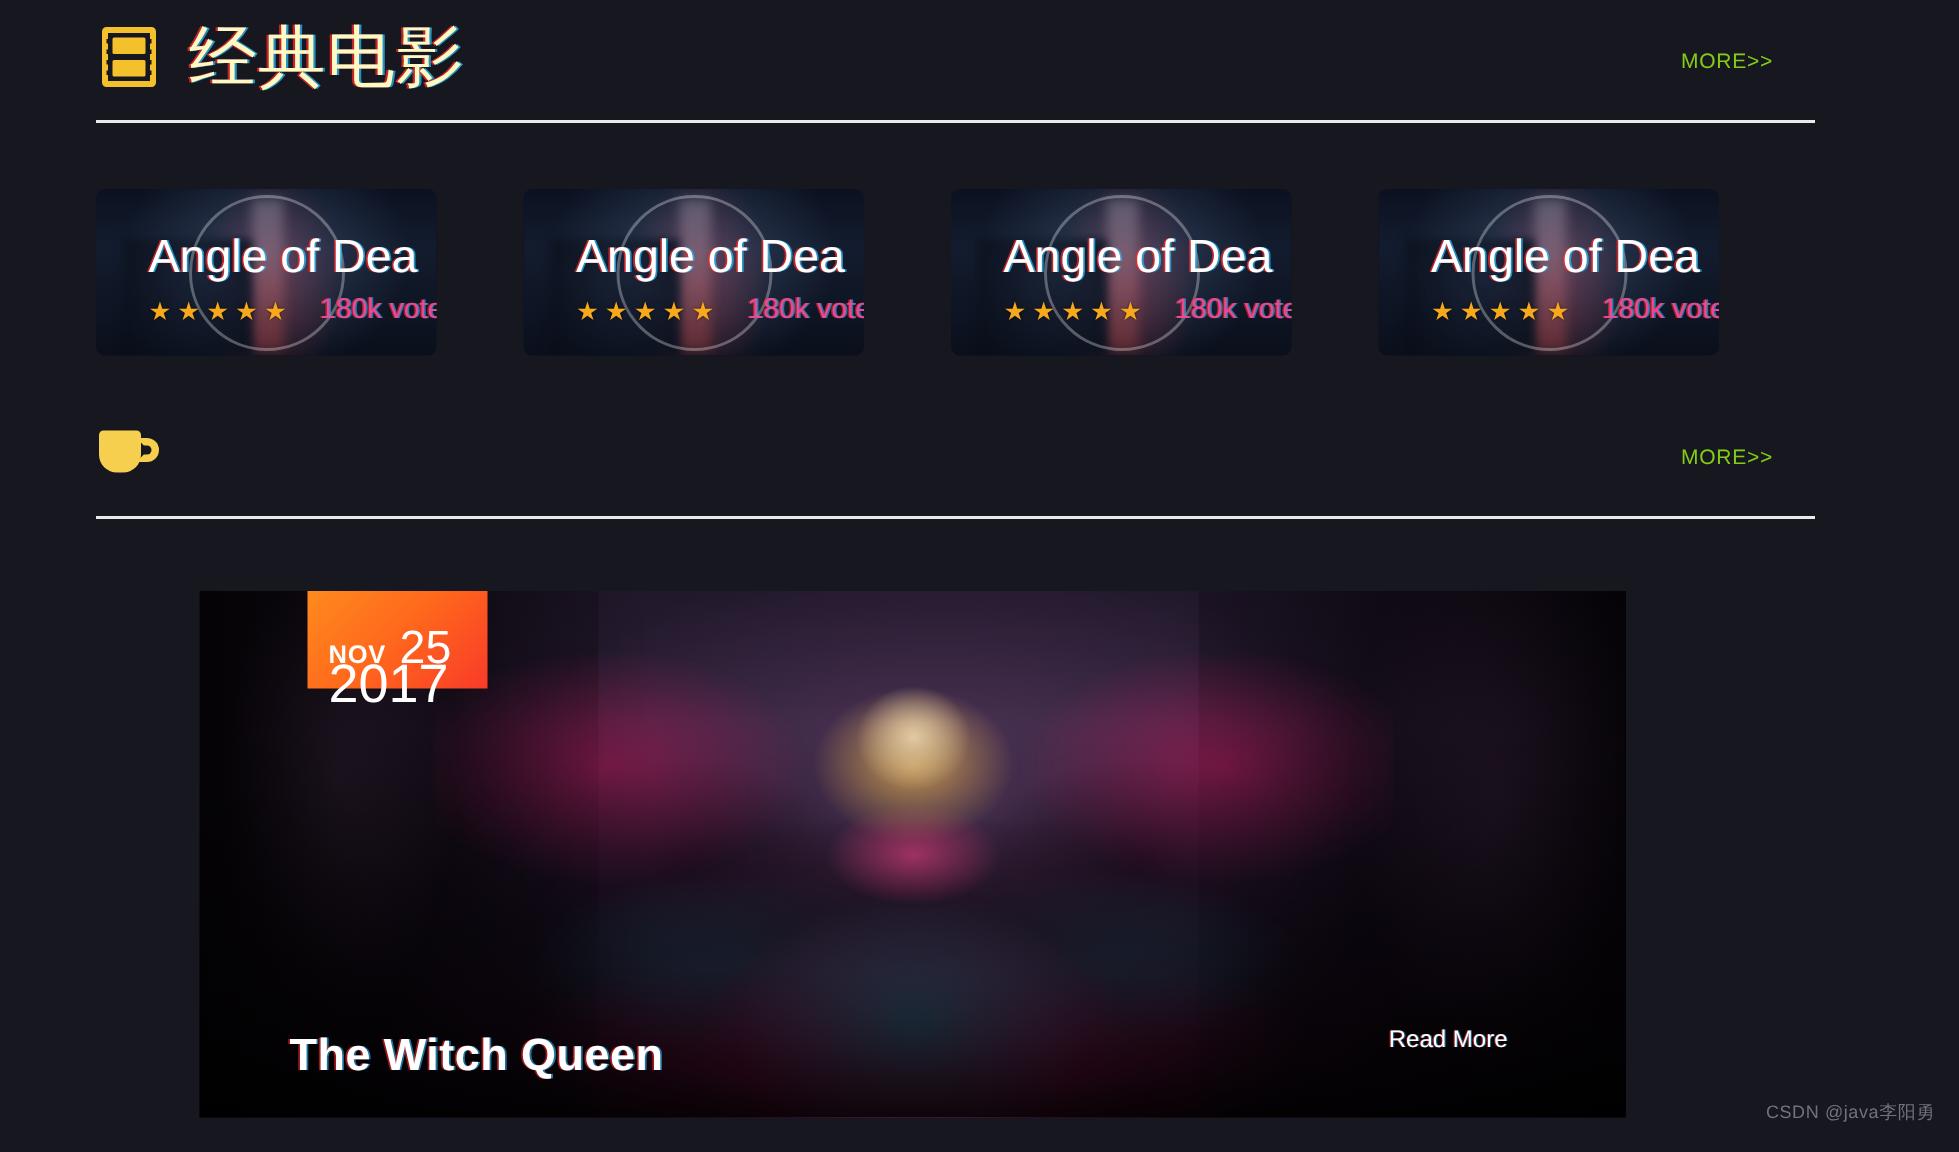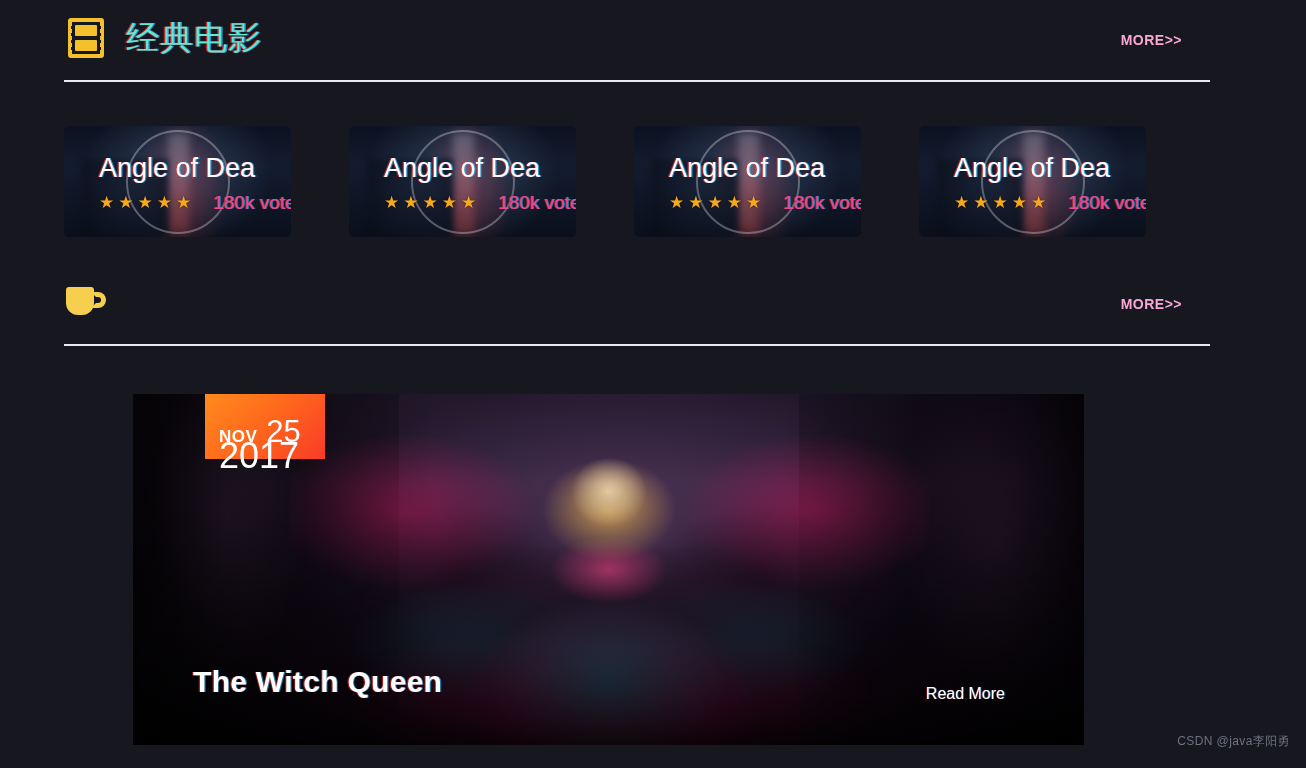--- a/index.html
+++ b/index.html
@@ -10,28 +10,28 @@
     overflow:hidden;
   }
   .page { position:relative; width:1306px; height:768px; background:#16171f; }
 
   
   .section { position:absolute; left:0; width:1306px; }
   .sec-head { position:relative; width:1146px; margin-left:64px; }
   .sec-title-row { display:flex; align-items:center; height:56px; }
   .sec-icon { width:44px; height:44px; margin-right:18px; display:flex; align-items:center; justify-content:center; }
   .sec-title {
-    font-size:33px; color:#5eead4; font-weight:400; letter-spacing:1px;
+    font-size:45px; color:#fef9c3; font-weight:400; letter-spacing:1px;
     text-shadow:-1.5px 0 rgba(255,40,40,.75), 1.5px 0 rgba(40,190,255,.75);
     font-family:"Liberation Sans","DejaVu Sans",sans-serif;
   }
   .sec-rule { height:2px; background:#e9eaf0; margin-top:14px; }
   .more-link {
     position:absolute; right:28px; top:22px;
-    color:#f9a8d4; font-size:14px; font-weight:700; letter-spacing:.5px;
+    color:#84cc16; font-size:14px; font-weight:400; letter-spacing:.5px;
     text-decoration:none; cursor:pointer;
     font-family:"Liberation Sans", sans-serif;
   }
 
   
   .film-ico { width:36px; height:40px; border:4px solid #f4c02c; border-radius:3px; background:#16171f; position:relative; }
   .film-ico::before, .film-ico::after {
     content:""; position:absolute; left:3px; right:3px; height:11px; background:#f4c02c; border-radius:1px;
   }
   .film-ico::before { top:3px; }
@@ -74,21 +74,21 @@
     content:""; position:absolute; left:8%; top:30%; width:38%; height:70%;
     background:radial-gradient(ellipse at 60% 30%, rgba(25,35,55,.9), rgba(8,12,22,.95));
     filter:blur(3px);
   }
   .card .ring {
     position:absolute; left:50%; top:50%; width:104px; height:104px;
     margin:-52px 0 0 -52px; border:2px solid rgba(255,255,255,.30); border-radius:50%;
   }
   .card .ctext { position:absolute; left:35px; top:28px; width:340px; }
   .card .ctitle {
-    font-size:27px; color:#ffffff; font-weight:400; white-space:nowrap; line-height:1.1;
+    font-size:31px; color:#ffffff; font-weight:400; white-space:nowrap; line-height:1.1;
     text-shadow:-1.2px 0 rgba(255,40,40,.7), 1.2px 0 rgba(40,190,255,.7);
   }
   .card .meta { display:flex; align-items:center; margin-top:8px; white-space:nowrap; }
   .card .stars { color:#f7a81b; font-size:17px; letter-spacing:4px; text-shadow:0 0 2px rgba(0,0,0,.6); }
   .card .votes { color:#ec4899; font-size:19px; margin-left:18px;
     text-shadow:-1px 0 rgba(255,40,40,.6), 1px 0 rgba(40,190,255,.6); }
 
   
   .feature {
     position:absolute; left:133px; top:394px; width:951px; height:351px;
@@ -152,21 +152,21 @@
     position:absolute; left:72px; top:0; width:120px; height:65px;
     background:linear-gradient(135deg,#ff8a1e 0%,#ff6a1c 45%,#f93b28 100%);
     color:#fff;
     padding-left:40px;
   }
   .date-badge .l1 { position:absolute; left:14px; top:22px; display:flex; align-items:baseline; }
   .date-badge .mon { font-size:17px; font-weight:700; letter-spacing:.5px; }
   .date-badge .day { font-size:31px; font-weight:400; margin-left:9px; line-height:1; }
   .date-badge .yr  { position:absolute; left:14px; top:44px; font-size:36px; font-weight:400; line-height:1; }
 
-  .feat-body { position:absolute; left:60px; bottom:46px; width:640px; }
+  .feat-body { position:absolute; left:60px; bottom:24px; width:640px; }
   .feat-title {
     font-size:30px; color:#fff; font-weight:700; letter-spacing:.3px;
     text-shadow:-1.2px 0 rgba(255,40,40,.6), 1.2px 0 rgba(40,190,255,.6);
   }
   .feat-desc {
     margin-top:16px; font-size:15.5px; line-height:1.85; color:#f2f2f5; max-width:470px;
     text-shadow:-.8px 0 rgba(255,40,40,.45), .8px 0 rgba(40,190,255,.45);
   }
   .read-more {
     position:absolute; right:79px; bottom:42px; color:#ffffff; font-size:16px;

